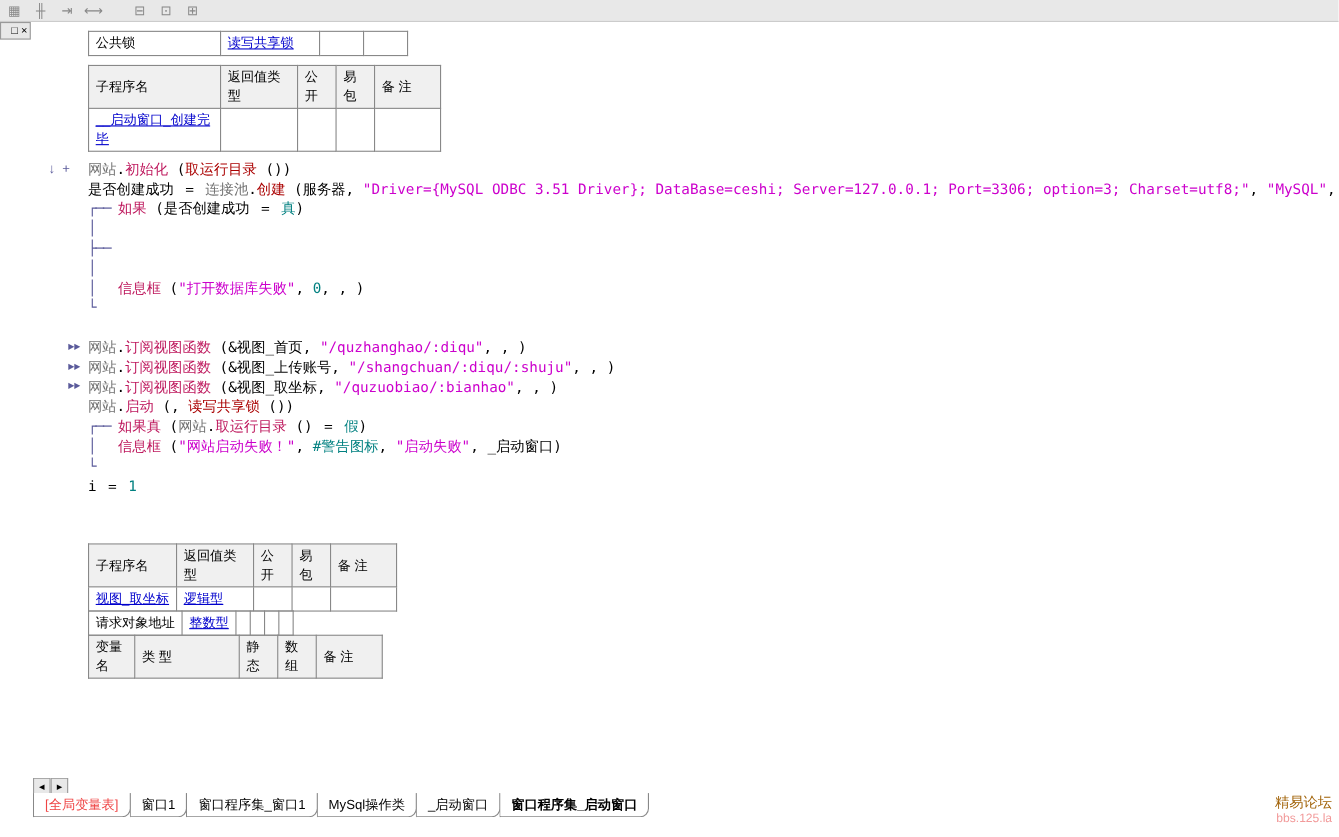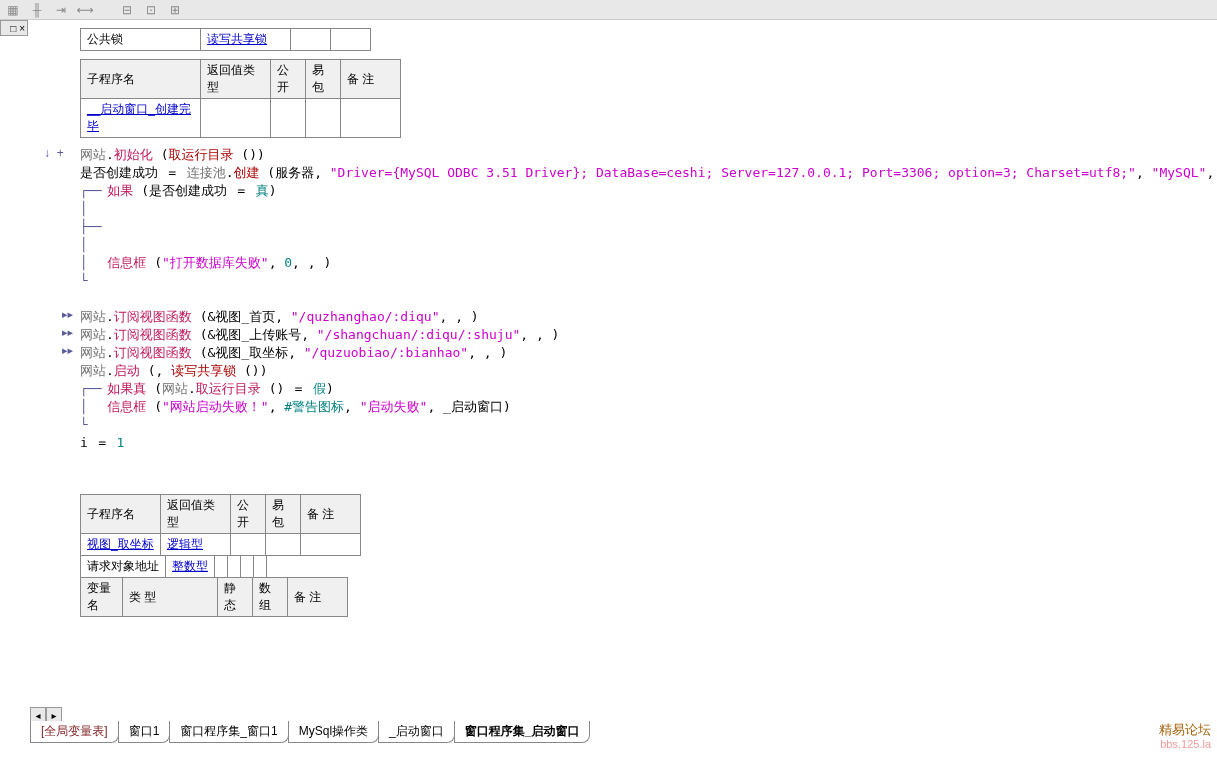--- a/index.html
+++ b/index.html
@@ -17,21 +17,21 @@
 
 .code-line { line-height: 18px; font-size: 13px; white-space: nowrap; font-family: "NSimSun", SimSun, monospace; }
 .kw-obj { color: #737373; }
 .kw-str { color: #cc00cc; }
 .kw-teal { color: #008080; }
 .kw-func { color: #be185d; }
 .kw-red { color: #aa0000; }
 
 .bottom-tabs { position: absolute; left: 30px; bottom: 18px; height: 20px; display: flex; align-items: flex-end; }
 .tab { border: 1px solid #888; border-top-left-radius: 0; border-bottom-left-radius: 0; border-bottom-right-radius: 8px; border-top: none; padding: 2px 10px 2px 10px; font-size: 12px; background: #fff; margin-right: -1px; cursor: pointer; }
-.tab-green { color: #7f1d1d; }
+.tab-green { color: #ef4444; }
 .scroll-corner { position: absolute; left: 30px; bottom: 38px; height: 16px; display: flex; }
 .scroll-btn { width: 16px; height: 16px; border: 1px solid #999; background: #e8e8e8; font-size: 10px; display: flex; align-items:center; justify-content:center; }
 
 .watermark { position: absolute; right: 6px; bottom: 10px; text-align: right; font-size: 13px; line-height: 14px; }
 .watermark .t1 { color: #a16207; margin-top: 12px; }
 .watermark .t2 { color: #f29a9a; font-size: 11px; }
 
 .tree-line { color: #5a5a9a; letter-spacing: -1px; }
 .spacer { height: 18px; }
 </style>

